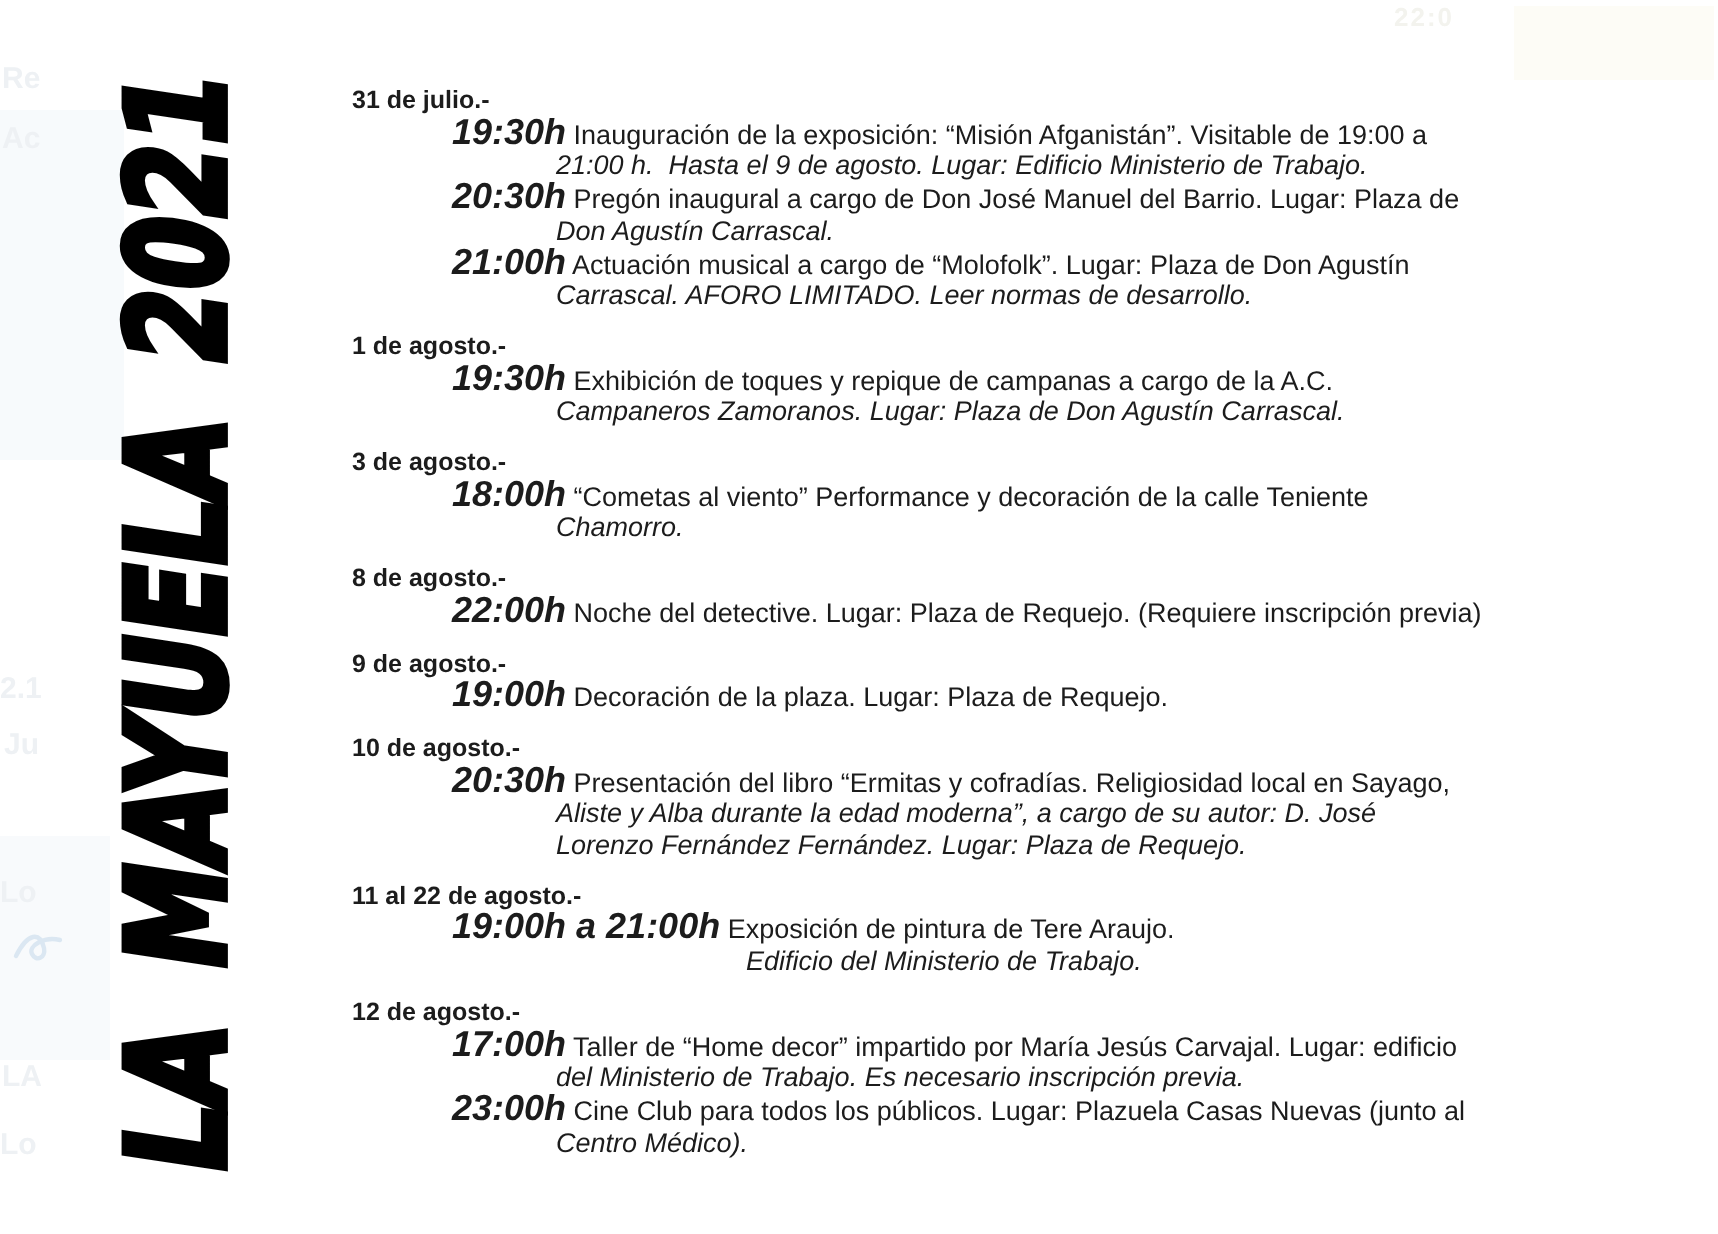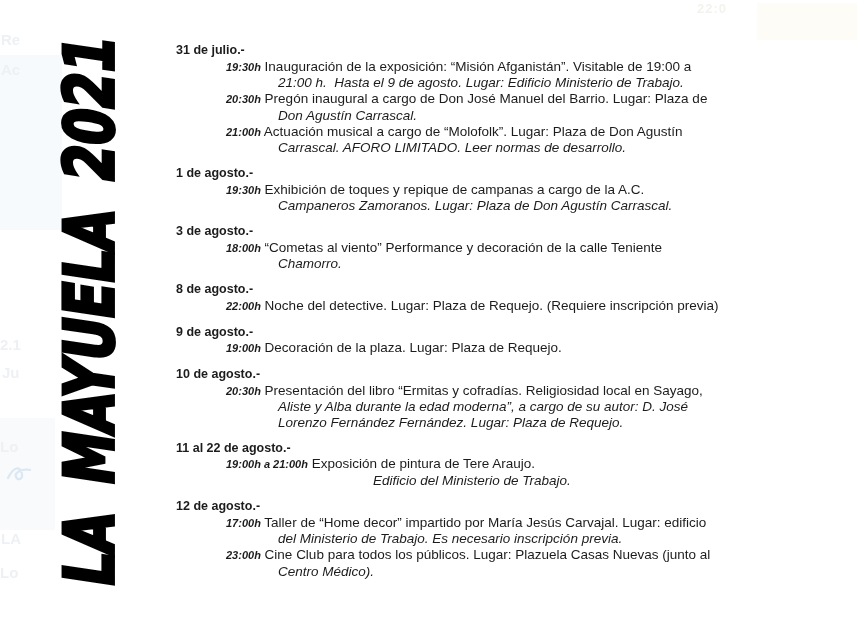--- a/index.html
+++ b/index.html
@@ -28,21 +28,21 @@
   
   .schedule {
     position:absolute; left:146px; top:43px; width:700px;
     font-size:13.5px; line-height:15.7px; white-space:pre;margin-left:30px;
   }
   .date-section { margin:0 0 10px 0; }
   .date-header { font-weight:bold; font-size:12.5px; }
   .date-header.italic { }
   .line.first { padding-left:50px; }
   .line.cont  { padding-left:102px;font-style:italic; }
-  .time { font-weight:bold; font-style:italic; font-size:11px; }
+  .time { font-weight:bold; font-style:italic; font-size:18px; }
   
   .fragments { position:absolute; left:0; top:0; width:60px; height:617px; pointer-events:none; }
   .fragment {
     position:absolute; font-size:15px; font-weight:bold; color:#eef1f4; white-space:pre;
   }
   .squiggle { position:absolute; left:6px; top:462px; }
 </style>
 </head>
 <body>
 

